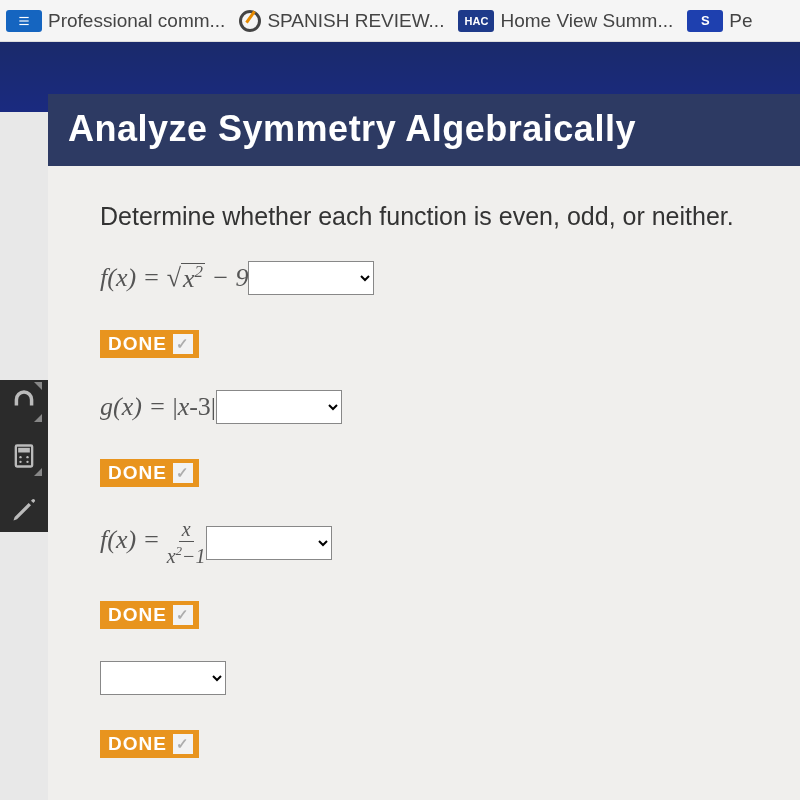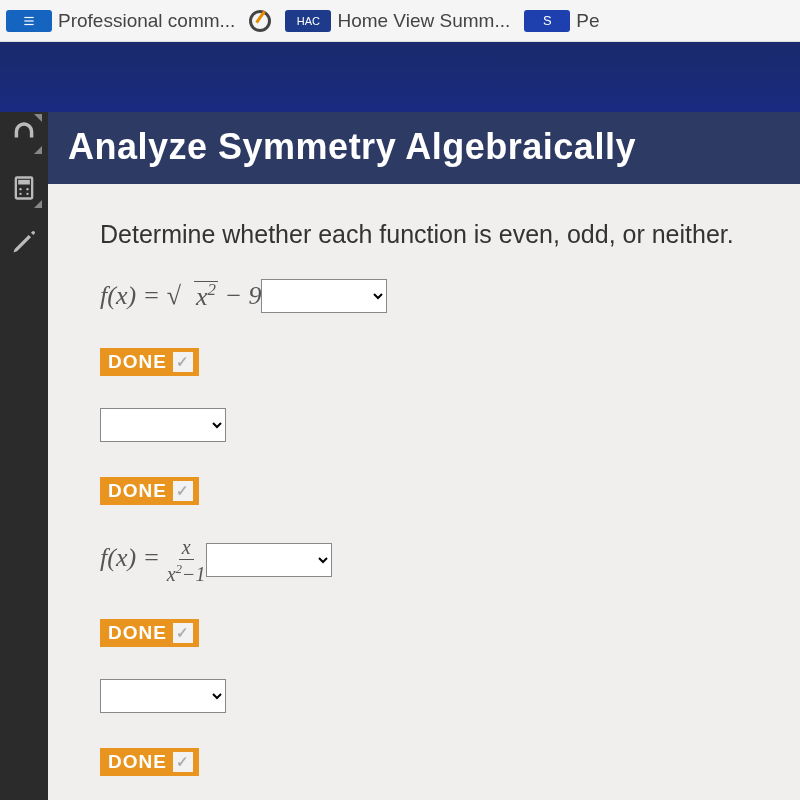--- a/index.html
+++ b/index.html
@@ -16,31 +16,31 @@
       background: #f5f5f5;
       display: flex;
       align-items: center;
       padding: 0 6px;
       gap: 14px;
       border-bottom: 1px solid #ddd;
       font-size: 19px;
       color: #444;
     }
     .bookmark { display: flex; align-items: center; gap: 6px; white-space: nowrap; }
-    .bk-icon { width: 46px; height: 22px; display:flex; align-items:center; justify-content:center; border-radius:3px; font-size:13px; font-weight:normal; color:#fff; }
+    .bk-icon { width: 36px; height: 22px; display:flex; align-items:center; justify-content:center; border-radius:3px; font-size:13px; font-weight:bold; color:#fff; }
     .bk-blue { background:#1565c0; }
     .bk-circle { width:22px; height:22px; border-radius:50%; border:3px solid #444; position:relative; background:#f5f5f5; }
     .bk-circle::after { content:""; position:absolute; width:3px; height:14px; background:#e68a00; left:7px; top:-3px; transform:rotate(35deg); }
     .bk-hac { background:#1e3a8a; color:#fff; font-size:11px; letter-spacing:0; padding:0 2px;}
     .bk-s { background:#1e40af; }
     .blue-strip {
       height: 70px;
       background: linear-gradient(#1a2a6b, #1a2a80);
     }
-    .main-area { display:flex; height: calc(100% - 112px); }
+    .main-area { display:flex; height: calc(100% - 112px); align-items: center; }
     .left-rail {
       width: 48px;
       background: #2b2b2b;
       display:flex;
       flex-direction:column;
       align-items:center;
       padding-top: 0px;
       gap: 10px;
     }
     .rail-icon { width:40px; height:44px; display:flex; align-items:center; justify-content:center; color:#ccc; position:relative; }
@@ -64,21 +64,21 @@
       font-size: 24px;
       color: #333;
     }
     .instruction { margin-bottom: 30px; font-size: 25px; }
     .problem { margin-bottom: 14px; display:flex; align-items:center; }
     .fn { font-style: italic; font-family: 'Times New Roman', serif; font-size: 26px; color:#555; }
     .fn .roman { font-style: normal; }
     .fn sup { font-size: 0.65em; }
     .sqrt { display:inline-flex; align-items:flex-start; }
     .sqrt-sym { font-style:normal; }
-    .sqrt-body { border-top: 1.5px solid #555; padding: 0 2px; line-height:0.95;margin-left:13px; }
+    .sqrt-body { border-top: 1.5px solid #555; padding: 0 2px; line-height:0.95; }
     .frac { display:inline-flex; flex-direction:column; align-items:center; font-size:20px; line-height:1; vertical-align:middle; }
     .frac .num { border-bottom:1.5px solid #555; padding:0 3px 2px; }
     .frac .den { padding-top:2px; }
     select.dropdown {
       width: 126px;
       height: 34px;
       border: 1px solid #888;
       background: #fff;
       font-size: 16px;
     }
@@ -111,20 +111,21 @@
       <svg viewBox="0 0 24 24" width="14" height="14" fill="#fff">
           <rect x="4" y="5" width="16" height="2"></rect>
           <rect x="4" y="11" width="16" height="2"></rect>
           <rect x="4" y="17" width="16" height="2"></rect>
         </svg>
     </span>
     <span>Professional comm...</span>
   </div>
   <div class="bookmark">
     <span class="bk-circle"></span>
+    <span>SPANISH REVIEW...</span>
   </div>
   <div class="bookmark">
     <span class="bk-icon bk-hac">HAC</span>
     <span>Home View Summ...</span>
   </div>
   <div class="bookmark">
     <span class="bk-icon bk-s">S</span>
     <span>Pe</span>
   </div>
 </div>
@@ -174,20 +175,23 @@
         <select class="dropdown"></select>
       </div>
       <div class="done-row">
         <span class="done-badge">
           <span>DONE</span>
           <span class="done-check">✓</span>
         </span>
       </div>
 
       <div class="problem">
+        <span class="fn">
+          <span class="fn-label">g</span>(<span>x</span>) = <span class="roman">|</span>x<span class="roman">-3|</span>
+        </span>
         <select class="dropdown"></select>
       </div>
       <div class="done-row">
         <span class="done-badge">
           <span>DONE</span>
           <span class="done-check">✓</span>
         </span>
       </div>
 
       <div class="problem">

